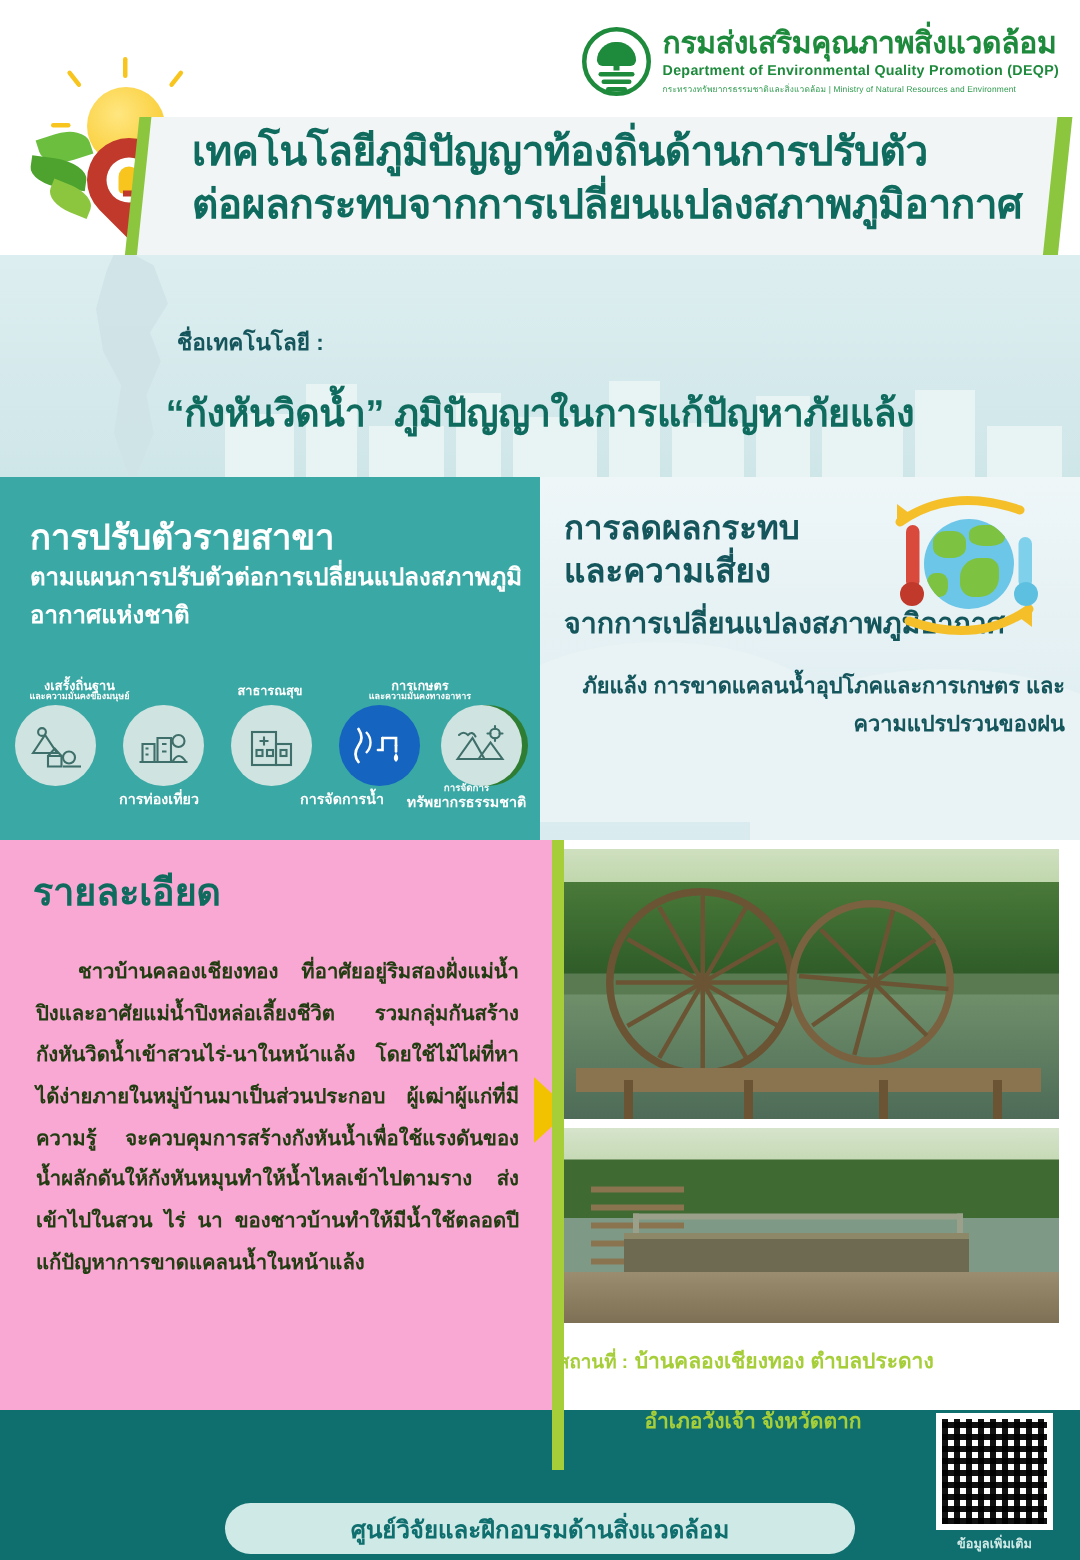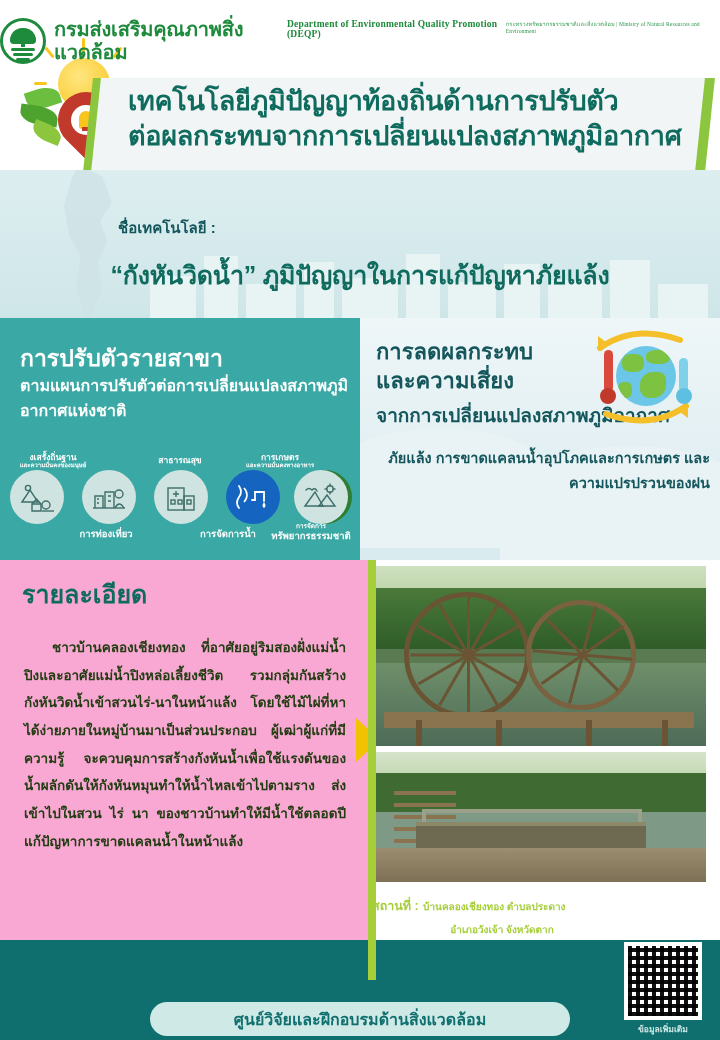--- a/index.html
+++ b/index.html
@@ -14,21 +14,21 @@
   .header { position:absolute; left:0; top:0; width:720px; height:190px; background:#ffffff; }
   .logo-wrap { position:absolute; right:14px; top:18px; display:flex; align-items:flex-start; gap:8px; }
   .logo-mark { width:46px; height:46px; border-radius:50%; border:3px solid #1e8a3c; background:#fff;
                position:relative; flex:none; }
   .logo-mark .tree { position:absolute; left:50%; top:7px; transform:translateX(-50%);
                      width:26px; height:16px; background:#1e8a3c; border-radius:13px 13px 4px 4px; }
   .logo-mark .trunk { position:absolute; left:50%; top:19px; transform:translateX(-50%);
                       width:4px; height:7px; background:#1e8a3c; }
   .logo-mark .wave { position:absolute; left:8px; width:24px; height:3px; background:#1e8a3c; border-radius:3px; }
   .logo-mark .w1 { top:27px; } .logo-mark .w2 { top:32px; width:20px; left:10px; } .logo-mark .w3 { top:37px; width:14px; left:13px; }
-  .logo-txt { display:flex; flex-direction:row;font-family:Liberation Serif, serif; }
+  .logo-txt { display:flex; flex-direction:column; }
   .logo-th { font-size:20px; font-weight:bold; color:#1e8a3c; line-height:1.15; letter-spacing:-0.2px; }
   .logo-en { font-size:9.5px; font-weight:bold; color:#1e8a3c; letter-spacing:0.2px; margin-top:1px; }
   .logo-sub { font-size:5.6px; color:#2f9a4e; letter-spacing:0.1px; margin-top:2px; }
 
   
   .ribbon { position:absolute; left:96px; top:78px; width:612px; height:94px;
             background:#f2f5f5; transform:skewX(-6deg); }
   .ribbon-edge-l { position:absolute; left:88px; top:78px; width:14px; height:94px;
                    background:#8cc63f; transform:skewX(-6deg); }
   .ribbon-edge-r { position:absolute; left:700px; top:78px; width:10px; height:94px;
@@ -148,22 +148,22 @@
   .float-raft { position:absolute; left:40px; top:54%; width:230px; height:26px; background:#6e6a52;
                 border-top:4px solid #8d8868; }
   .raft-rail { position:absolute; left:46px; top:44%; width:220px; height:22px;
                border-top:4px solid #9aa08a; border-left:4px solid #9aa08a; border-right:4px solid #9aa08a; }
   .stair { position:absolute; left:18px; top:30%; width:62px; height:60px; }
   .stair i { position:absolute; left:0; width:100%; height:4px; background:#8a7450; }
 
   
   .loc-wrap { position:absolute; left:372px; top:896px; width:300px; }
   .loc-label { font-size:12.5px; font-weight:bold; color:#a6ce39; display:inline; }
-  .loc-val { font-size:10px; font-weight:bold; color:#a6ce39; }
-  .loc-l2 { margin-top:6px; text-align:center; padding-right:40px; }
+  .loc-val { font-size:14px; font-weight:bold; color:#a6ce39; }
+  .loc-l2 { margin-top:18px; text-align:center; padding-right:40px; }
 
   
   .footer { position:absolute; left:0; top:980px; width:720px; height:60px; background:#0f6f6f; }
   .foot-pill { position:absolute; left:150px; top:1002px; width:420px; height:34px; border-radius:17px;
                background:#cfe9e6; display:flex; align-items:center; justify-content:center; }
   .foot-txt { font-size:16px; font-weight:bold; color:#0f6f6f; }
   .qr { position:absolute; right:18px; top:942px; width:78px; height:78px; background:#fff; padding:4px; }
   .qr-grid { width:100%; height:100%; background:
      repeating-linear-gradient(90deg,#111 0 4px,#fff 4px 8px),
      repeating-linear-gradient(0deg,#111 0 4px,transparent 4px 8px);

